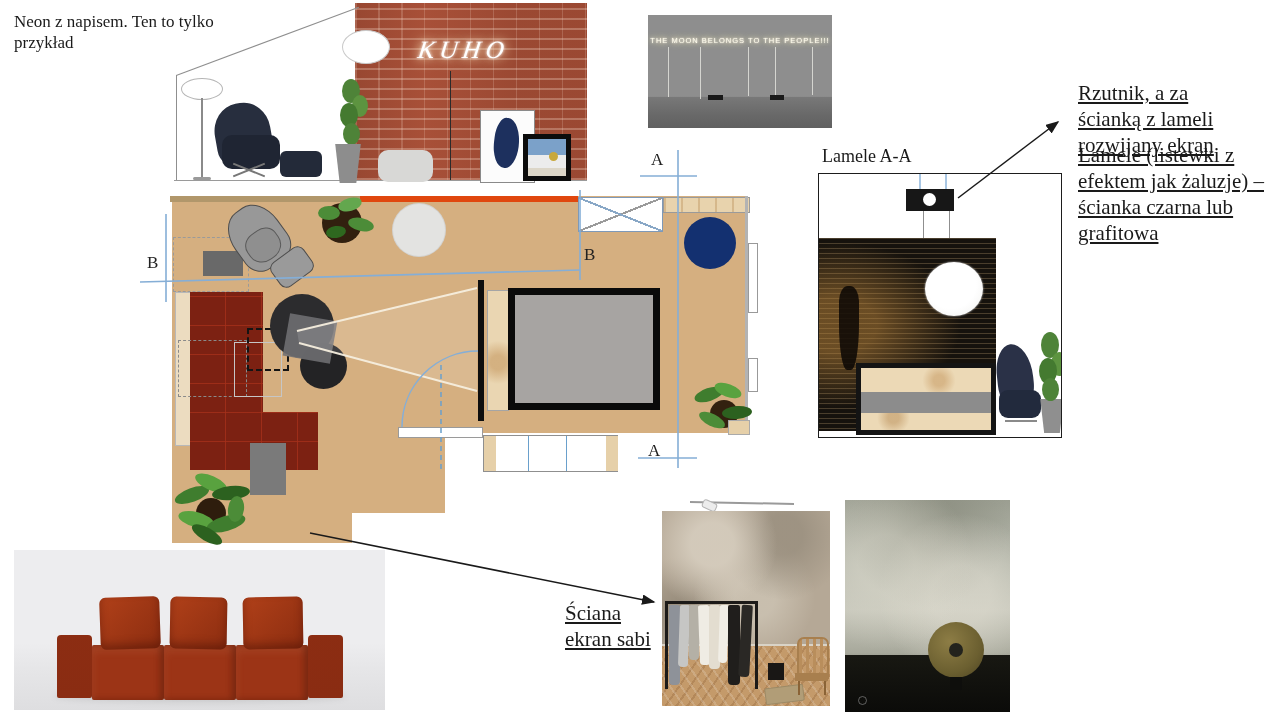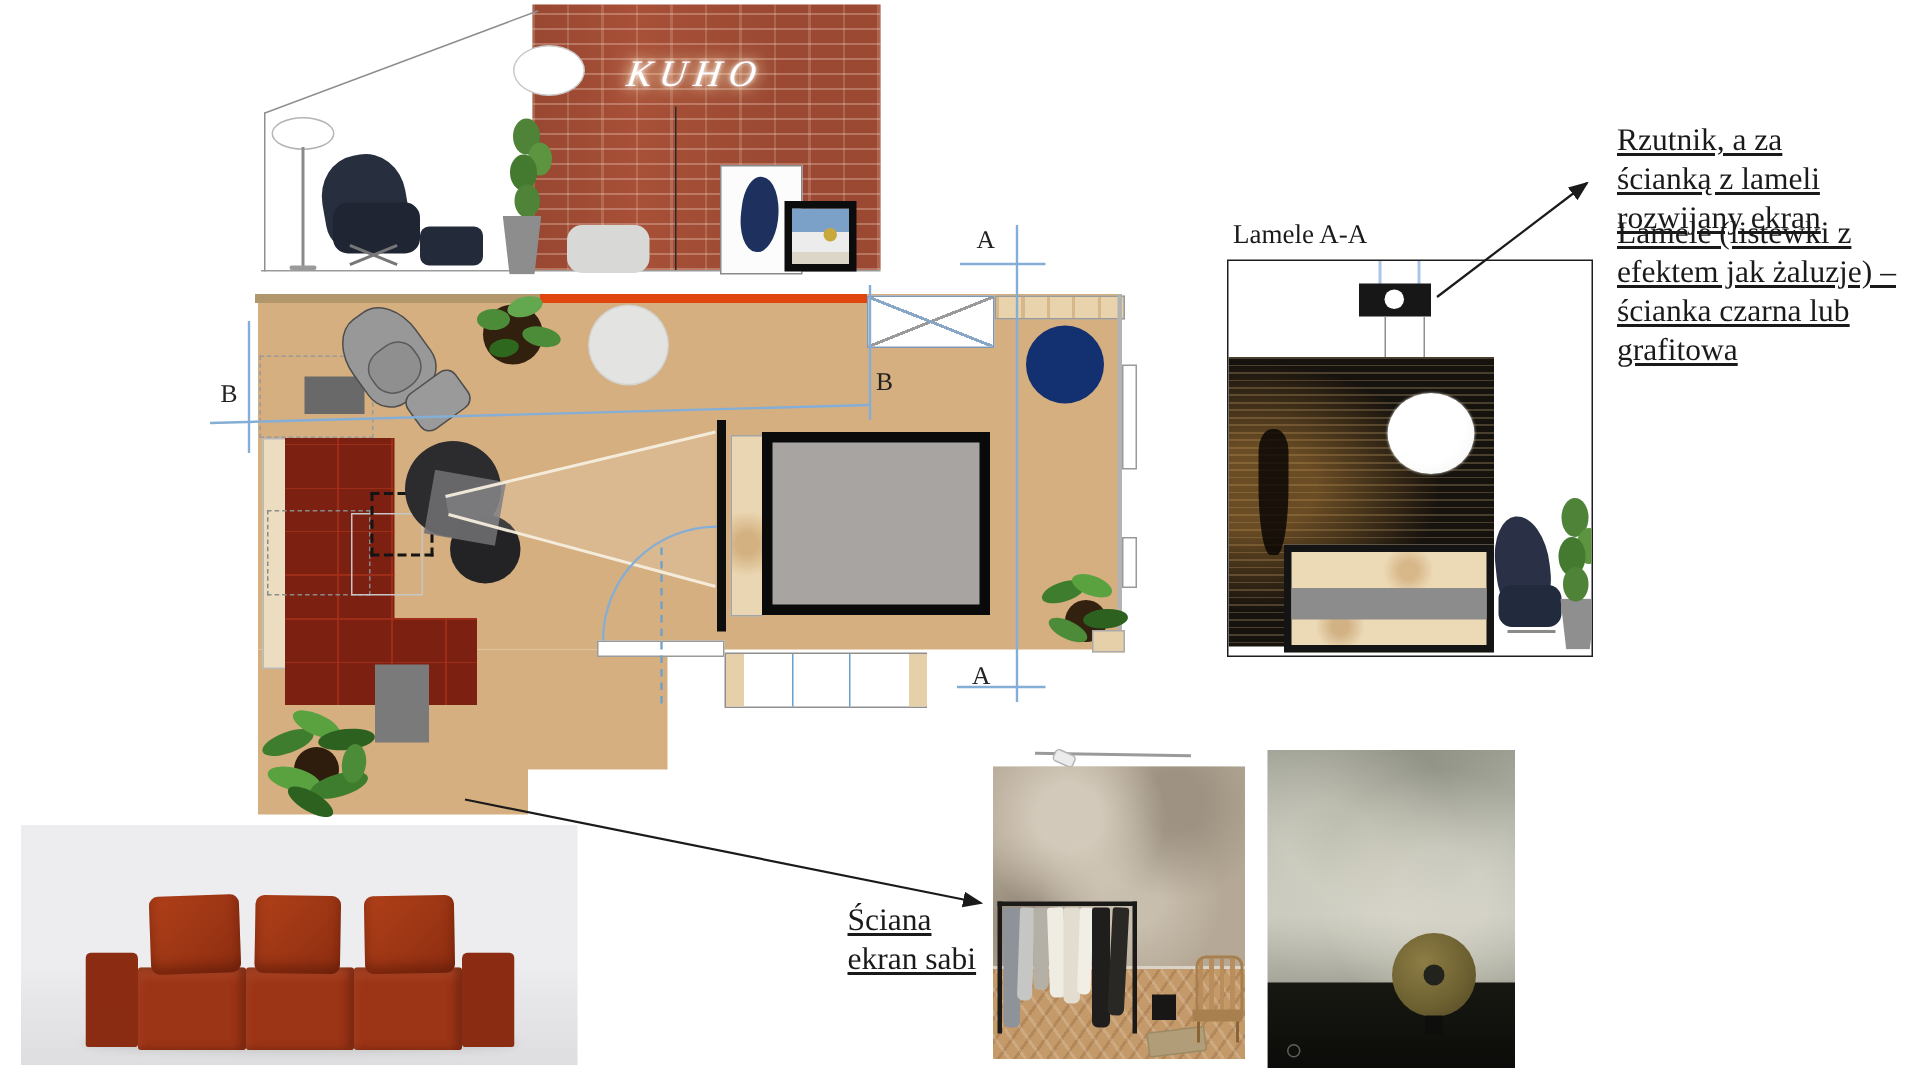--- a/index.html
+++ b/index.html
@@ -175,20 +175,21 @@
   .stonestand{position:absolute;left:105px;top:177px;width:12px;height:13px;background:#0e0e0c;}
   .logo{position:absolute;left:13px;top:196px;width:7px;height:7px;border:1px solid #8a8a8a;border-radius:50%;opacity:.65;}
   svg.overlay{position:absolute;left:0;top:0;z-index:30;pointer-events:none;}
   .lbl{z-index:31;}
 </style>
 </head>
 <body>
 
 <div class="board">
 
+  <div class="abs txt" style="left:14px;top:12px;width:235px;">Neon z napisem. Ten to tylko przykład</div>
 
   <div class="abs room">
     <div class="brick"></div>
     <div class="slant"></div>
     <div class="lwall"></div>
     <div class="floorline"></div>
     <div class="lampshade"></div>
     <div class="lamppole"></div>
     <div class="lampbase"></div>
     <div class="chairback"></div>
@@ -208,20 +209,30 @@
     <div class="cable"></div>
     <div class="kuho">KUHO</div>
     <div class="poster">
         <b></b>
       </div>
     <div class="frame">
         <b></b>
       </div>
   </div>
 
+  <div class="abs moon">
+    <div class="neon">THE MOON BELONGS TO THE PEOPLE!!!</div>
+    <i style="left:20px;top:32px;height:50px;"></i>
+    <i style="left:52px;top:32px;height:52px;"></i>
+    <i style="left:100px;top:32px;height:49px;"></i>
+    <i style="left:127px;top:32px;height:52px;"></i>
+    <i style="left:164px;top:32px;height:48px;"></i>
+    <u style="left:60px;top:80px;width:15px;"></u>
+    <u style="left:122px;top:80px;width:14px;"></u>
+  </div>
 
   <div class="abs ann" style="left:1078px;top:80px;width:172px;">Rzutnik, a za ścianką z lameli rozwijany ekran</div>
   <div class="abs ann" style="left:1078px;top:142px;width:186px;">Lamele (listewki z efektem jak żaluzje)  – ścianka czarna lub grafitowa</div>
 
   <div class="abs" style="left:822px;top:146px;font-size:18px;">Lamele A-A</div>
   <div class="abs widok">
     <div class="susp" style="left:100px;"></div>
     <div class="susp" style="left:126px;"></div>
     <div class="proj">
         <b></b>

